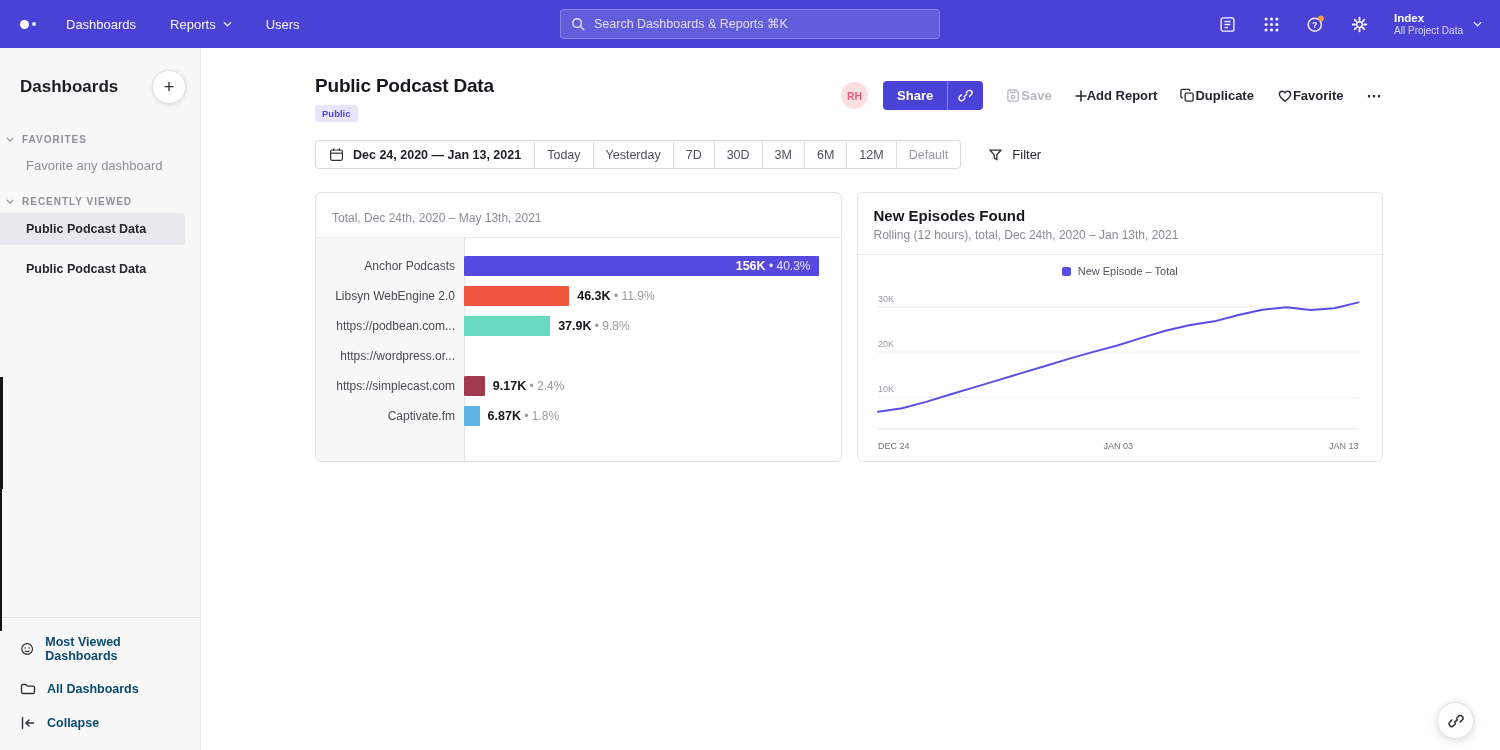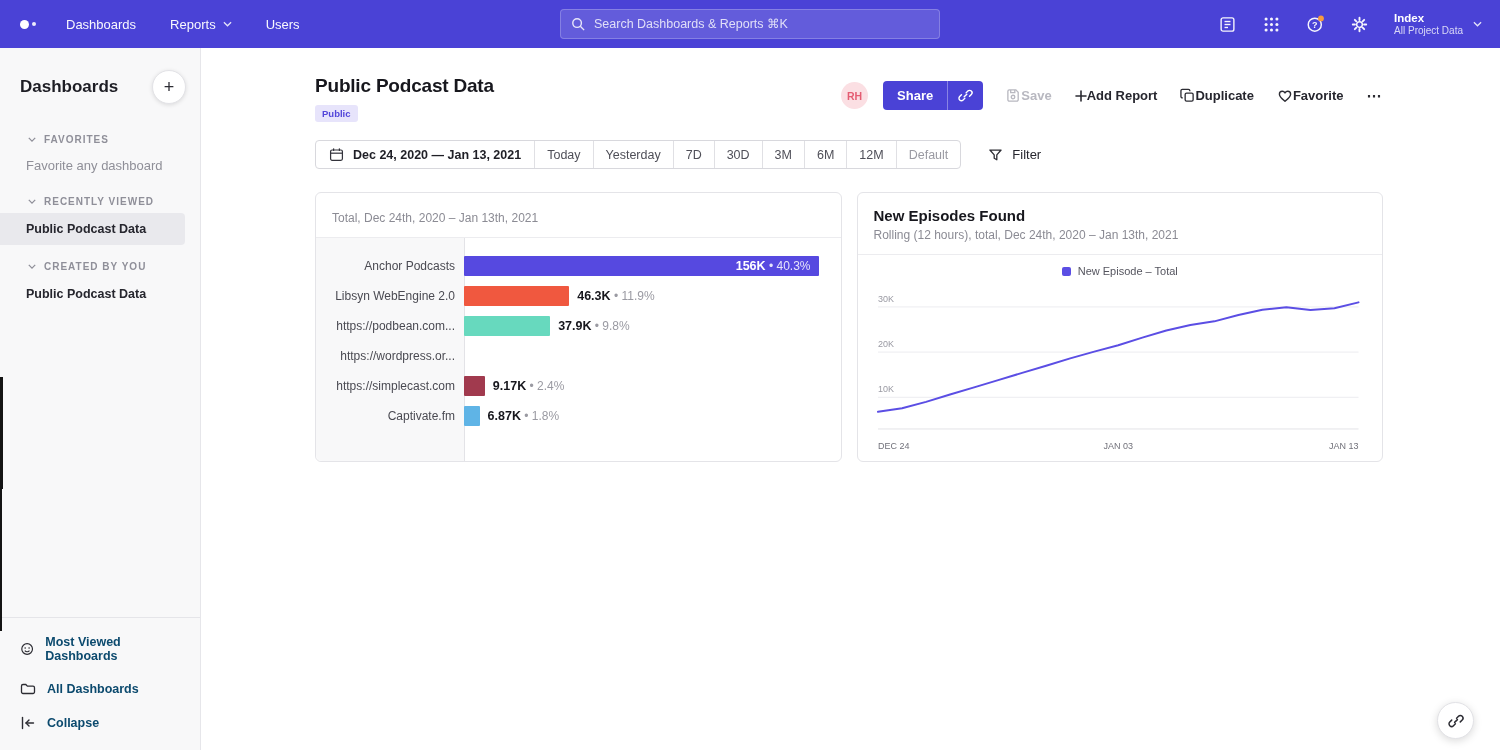--- a/index.html
+++ b/index.html
@@ -28,21 +28,21 @@
 
   
   .shell { display:flex; height:702px; }
 
   
   .sidebar { width:201px; background:#f8f8f9; border-right:1px solid #e6e6ea; display:flex; flex-direction:column; flex-shrink:0; }
   .sb-head { display:flex; align-items:center; justify-content:space-between; padding:22px 14px 14px 20px; }
   .sb-head h2 { font-size:17px; font-weight:bold; color:#1d1d24; }
   .sb-add { width:34px; height:34px; border-radius:50%; background:#fff; border:1px solid #e3e3e7; box-shadow:0 1px 4px rgba(0,0,0,.12); font-size:18px; color:#2c2c33; line-height:1; }
   .sb-section { margin-top:8px; }
-  .sb-section-head { display:flex; align-items:center; gap:8px; padding:8px 20px 6px 28px; font-size:10px; font-weight:bold; letter-spacing:1px; color:#8f8f99; text-transform:uppercase; }
+  .sb-section-head { display:flex; align-items:center; gap:8px; padding:8px 20px 6px 6px; font-size:10px; font-weight:bold; letter-spacing:1px; color:#8f8f99; text-transform:uppercase; }
   .sb-placeholder { font-size:13px; color:#8f8f98; padding:7px 20px 7px 26px; }
   .sb-item { font-size:12.5px; font-weight:bold; color:#26262e; padding:9px 12px 9px 26px; margin-right:15px; border-radius:0 4px 4px 0; }
   .sb-item.selected { background:#e9e9ed; }
   .sb-footer { margin-top:auto; border-top:1px solid #e5e5e9; padding:8px 0 10px; }
   .sb-foot-item { display:flex; align-items:center; gap:11px; padding:9px 20px; font-size:12.5px; font-weight:bold; color:#0c4a6e; }
 
   
   main { flex:1; background:#fff; padding:27px 117px 0 114px; position:relative; overflow:hidden; }
   .page-head { display:flex; justify-content:space-between; align-items:flex-start; }
   .page-head h1 { font-size:19px; font-weight:bold; color:#17171d; letter-spacing:-.2px; }
@@ -206,26 +206,20 @@
       <div class="sb-section-head" data-name="section-recently-viewed-header" data-interactable="true">
         <svg class="icn" data-name="chevron-down-icon" data-interactable="false" width="8" height="5" viewBox="0 0 10 6" fill="none" stroke="#8f8f99" stroke-width="1.6">
             <path d="M1 1l4 4 4-4"></path>
           </svg>
         <span data-name="section-label" data-interactable="false">Recently Viewed</span>
       </div>
       <div class="sb-item selected" data-name="sidebar-item-public-podcast-data" data-interactable="true">Public Podcast Data</div>
     </div>
 
     <div class="sb-section" data-name="section-created-by-you" data-interactable="false">
-      <div class="sb-section-head" data-name="section-created-by-you-header" data-interactable="true">
-        <svg class="icn" data-name="chevron-down-icon" data-interactable="false" width="8" height="5" viewBox="0 0 10 6" fill="none" stroke="#8f8f99" stroke-width="1.6">
-            <path d="M1 1l4 4 4-4"></path>
-          </svg>
-        <span data-name="section-label" data-interactable="false">Created by You</span>
-      </div>
       <div class="sb-item" data-name="sidebar-item-public-podcast-data-created" data-interactable="true">Public Podcast Data</div>
     </div>
 
     <div class="sb-footer" data-name="sidebar-footer" data-interactable="false">
       <div class="sb-foot-item" data-name="most-viewed-dashboards-button" data-interactable="true">
         <svg class="icn" data-name="most-viewed-icon" data-interactable="false" width="16" height="16" viewBox="0 0 16 16" fill="none" stroke="#2c2c33" stroke-width="1.3">
             <circle cx="8" cy="8" r="6"></circle>
             <circle cx="5.8" cy="6.8" r="0.9" fill="#2c2c33" stroke="none"></circle>
             <circle cx="10.2" cy="6.8" r="0.9" fill="#2c2c33" stroke="none"></circle>
             <path d="M5.4 9.8a3.3 3.3 0 0 0 5.2 0"></path>
@@ -324,21 +318,21 @@
         <svg class="icn" data-name="funnel-icon" data-interactable="false" width="15" height="14" viewBox="0 0 16 15" fill="none" stroke="#2c2c33" stroke-width="1.4" stroke-linejoin="round">
             <path d="M2 2.2h12l-4.6 5.2v5.2L6.6 11V7.4L2 2.2z"></path>
           </svg>
         <span data-name="filter-label" data-interactable="false">Filter</span>
       </button>
     </div>
 
     <div class="cards">
       <section class="card" data-name="bar-chart-card" data-interactable="false">
         <div class="card-head">
-          <p data-name="card-subtitle" data-interactable="false">Total, Dec 24th, 2020 – Jan 13th, 2021</p>
+          <p data-name="card-subtitle" data-interactable="false">Total, Dec 24th, 2020 – May 13th, 2021</p>
         </div>
         <div class="card-body bars" data-name="bar-chart-rows" data-interactable="false">
             <div class="bar-row" data-name="bar-row" data-interactable="false">
               <div class="bar-cat" data-name="bar-category-label" data-interactable="false">Anchor Podcasts</div>
               <div class="bar-track" data-name="bar-track" data-interactable="false">
                 <div class="bar" data-name="bar-segment" data-interactable="true" style="width: 100%; background: rgb(86, 73, 224);">
                   <span data-name="bar-label" data-interactable="false" class="bar-label-inside"><span class="bar-val" data-name="bar-value-label" data-interactable="false">156K</span><span class="bar-pct" data-name="bar-percent-label" data-interactable="false"> • 40.3%</span></span>
                 </div>
               </div>
             </div>

